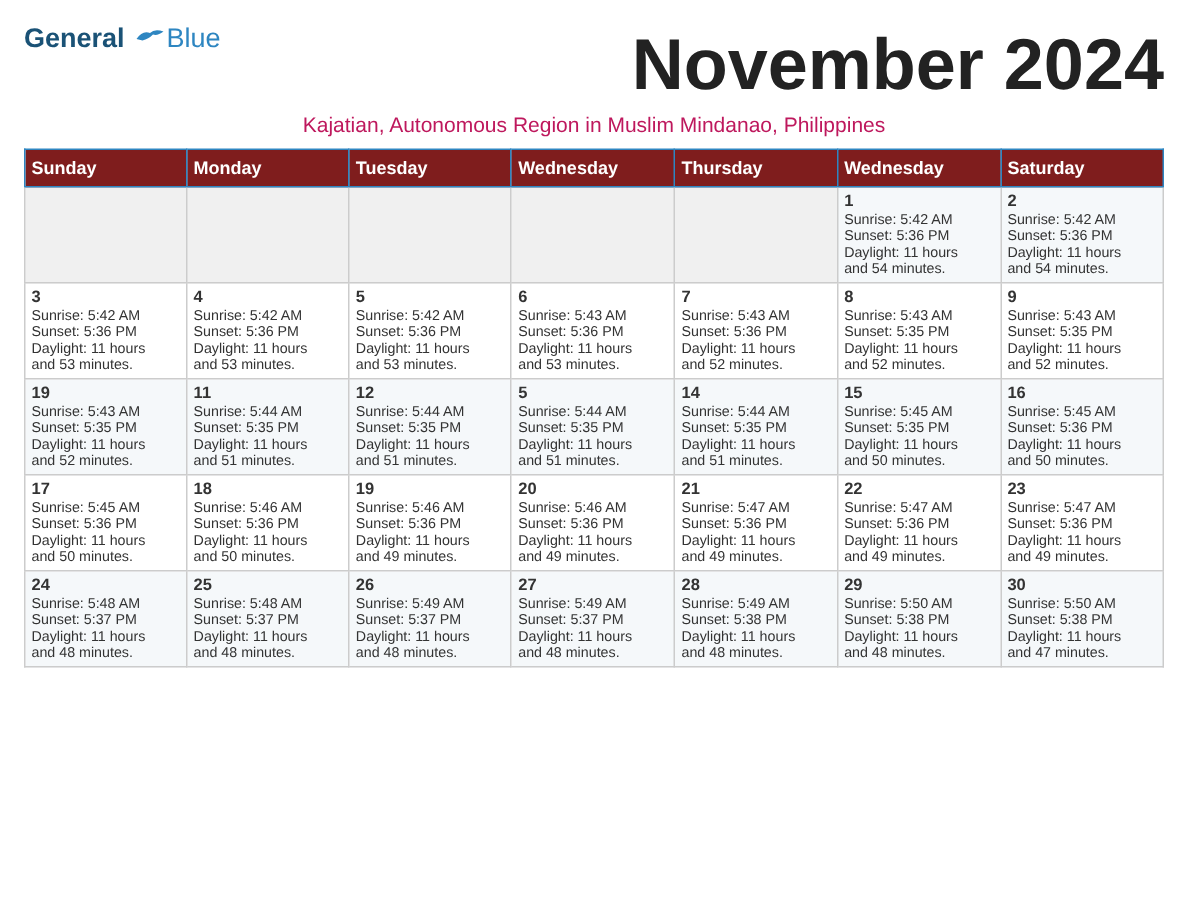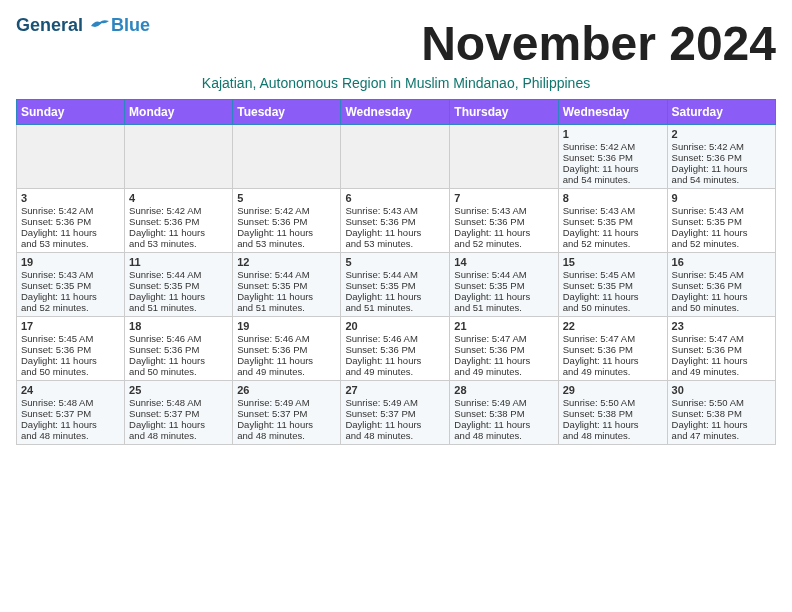--- a/index.html
+++ b/index.html
@@ -23,29 +23,29 @@
     }
     .month-title {
       font-size: 48px;
       font-weight: bold;
       color: #222;
       text-align: right;
     }
     .subtitle {
       text-align: center;
       font-size: 14px;
-      color: #0f766e;
+      color: #be185d;
       margin-bottom: 8px;
     }
     .calendar {
       width: 100%;
       border-collapse: collapse;
     }
     .calendar th {
-      background-color: #8b5cf6;
+      background-color: #7f1d1d;
       color: #fff;
       font-size: 12px;
       font-weight: bold;
       padding: 5px 4px;
       text-align: left;
       border: 1px solid #2e86c1;
     }
     .calendar td {
       vertical-align: top;
       border: 1px solid #ccc;
@@ -78,21 +78,21 @@
 <div class="header-area">
   <div class="logo">
     <div style="display:flex;align-items:center;gap:2px;">
       <div style="font-size:18px;font-weight:bold;color:#1a5276;line-height:1.1;">
         <span style="color:#1a5276;">General</span>
         <svg width="22" height="16" viewBox="0 0 22 16" style="vertical-align:middle;margin-left:1px;">
           <path d="M2,8 Q6,2 11,4 Q14,1 20,3 Q16,6 13,5 Q10,8 6,9 Z" fill="#2e86c1"></path>
         </svg>
       </div>
     </div>
-    <div style="font-size:18px;font-weight:bold;color:#2e86c1;line-height:1.1;">Blue</div>
+    <div style="font-size:18px;font-weight:normal;color:#2e86c1;line-height:1.1;">Blue</div>
   </div>
   <div class="month-title">November 2024</div>
 </div>
 
 <div class="subtitle">Kajatian, Autonomous Region in Muslim Mindanao, Philippines</div>
 
 <table class="calendar">
   <thead>
     <tr id="header-row">
         <th>Sunday</th>

